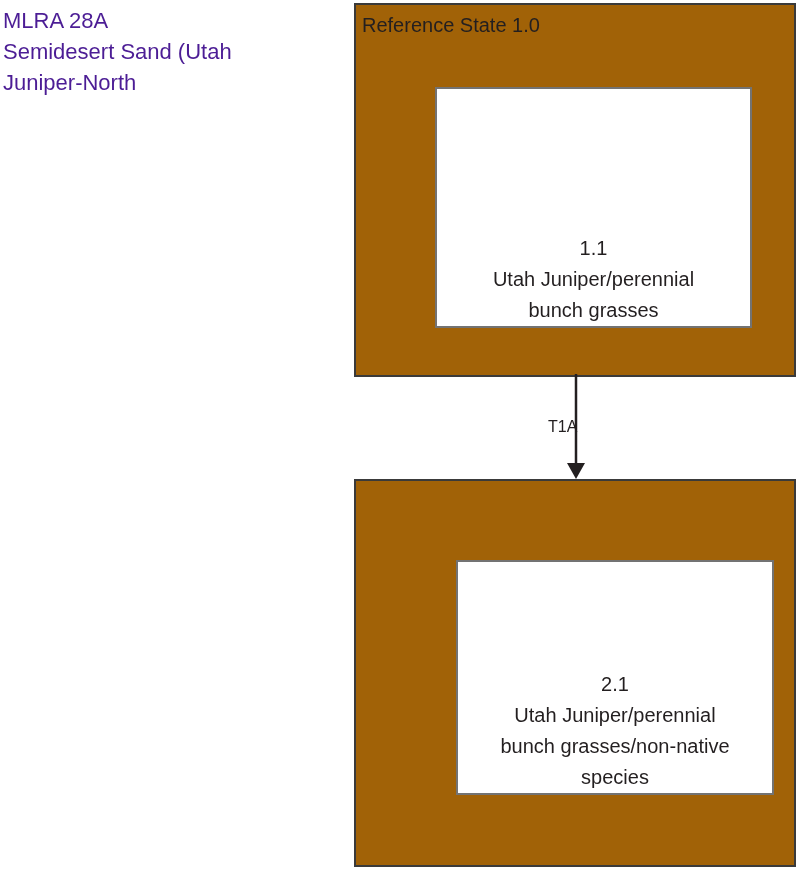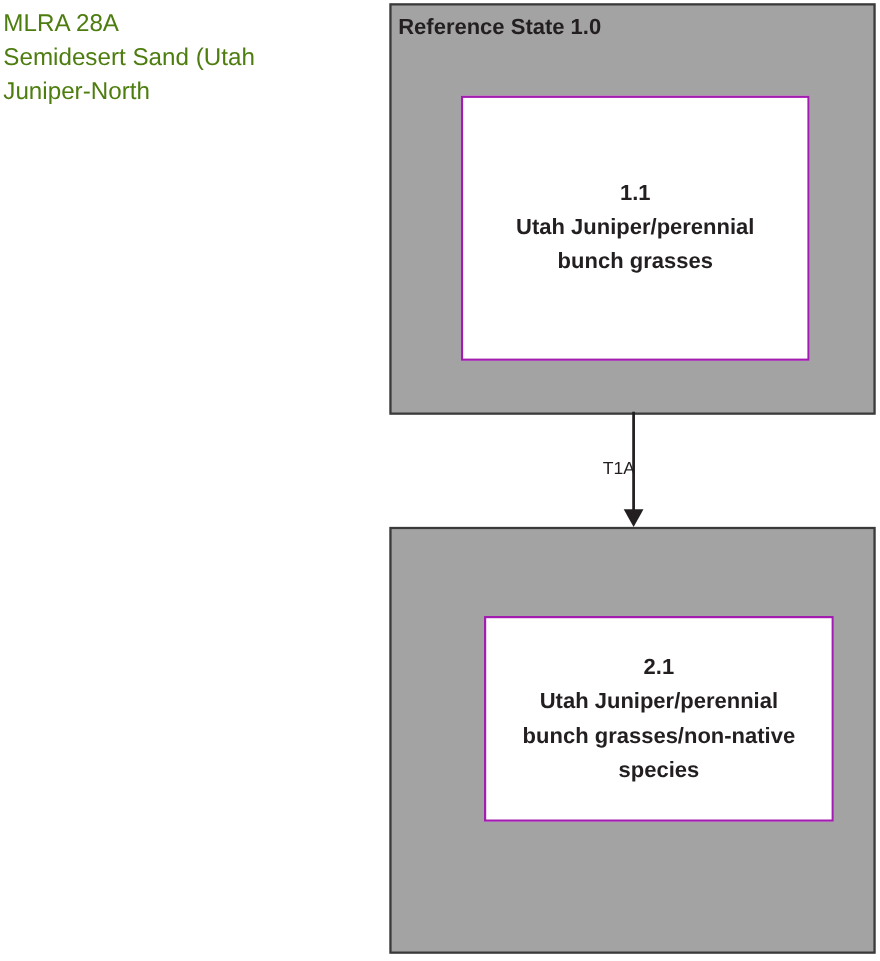--- a/index.html
+++ b/index.html
@@ -18,31 +18,30 @@
   }
 
   
   #diagram-title {
     position: absolute;
     left: 3px;
     top: 5px;
     width: 330px;
     font-size: 22px;
     line-height: 31px;
-    color: #4d7c0f;
+    color: #4c1d95;
     white-space: pre-line;
   }
 
   
   .state-box {
     position: absolute;
     box-sizing: border-box;
     border: 2px solid #3a3a3a;
-    background: #a3a3a3;
-    font-weight: bold;
+    background: #a16207;
   }
   #state-box-1 {
     left: 354px;
     top: 3px;
     width: 442px;
     height: 374px;
   }
   #state-box-2 {
     left: 354px;
     top: 479px;
@@ -56,37 +55,38 @@
     font-size: 20px;
     line-height: 26px;
     color: #231f20;
     white-space: nowrap;
   }
 
   
   .phase-box {
     position: absolute;
     box-sizing: border-box;
-    border: 2px solid #a21caf;
+    border: 2px solid #737373;
     background: #ffffff;
     display: flex;
-    align-items: center;
+    align-items: flex-end;
     justify-content: center;
+    margin-left: 16px;
   }
   #phase-box-1-1 {
     left: 63px;
     top: 82px;
     width: 317px;
     height: 241px;
   }
   #phase-box-2-1 {
     left: 84px;
     top: 79px;
     width: 318px;
-    height: 187px;
+    height: 235px;
   }
   .phase-text {
     font-size: 20px;
     line-height: 31px;
     text-align: center;
     color: #231f20;
     white-space: pre-line;
     padding: 0 4px;
   }
 

